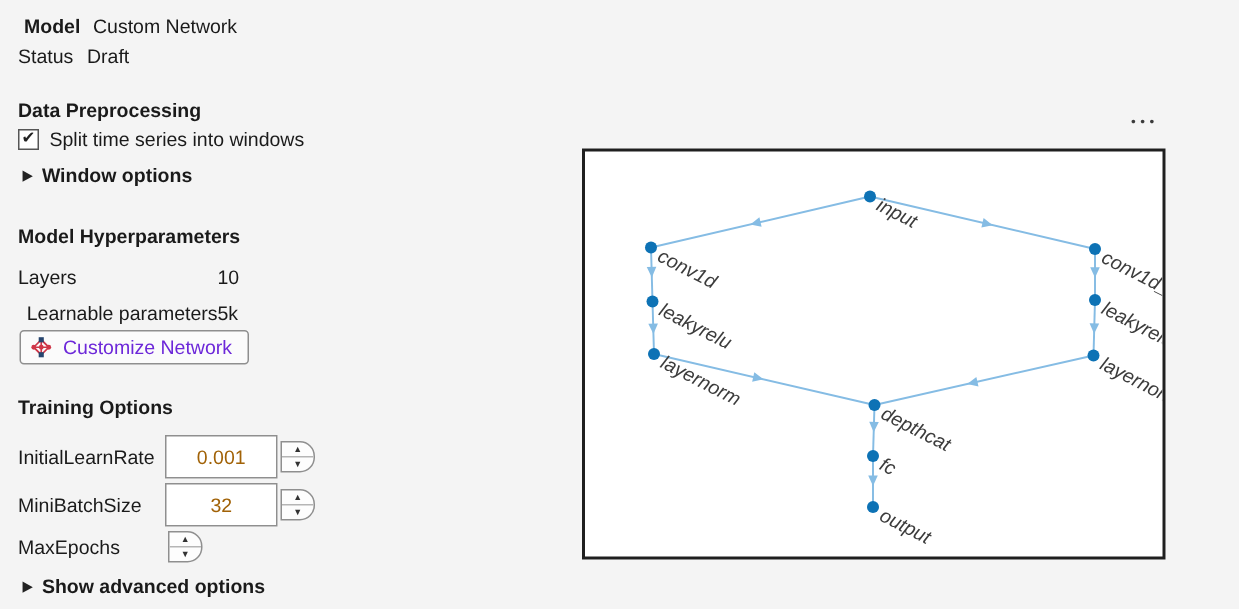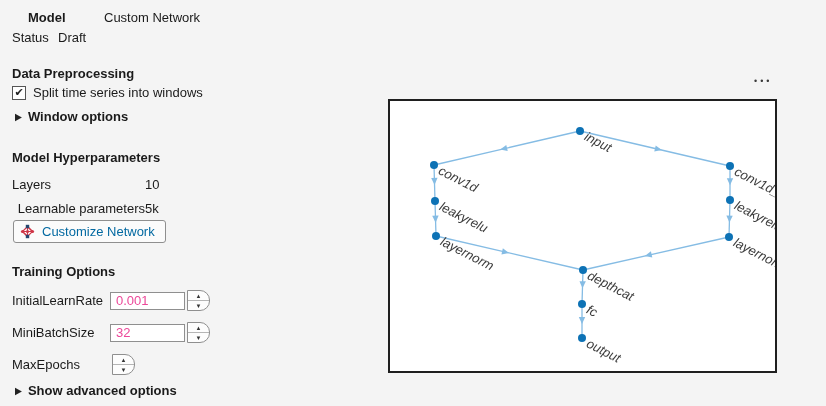--- a/index.html
+++ b/index.html
@@ -39,34 +39,34 @@
 
   .hp-row { display: flex; }
   .hp-row .k { width: 133px; }
 
   .btn {
     display: inline-flex; align-items: center;
     height: 23px; padding: 0 10px 0 6px;
     background: #fbfbfb;
     border: 1px solid #8f8f8f;
     border-radius: 3px;
-    font-size: 13px; color: #0369a1;
+    font-size: 13px; color: #6d28d9;
     cursor: pointer;
   }
   .btn svg { margin-right: 7px; }
 
   .spin-row { display: flex; align-items: center; position: absolute; left: 12px; }
   .spin-row .k { width: 98px; }
   .spin-input {
-    width: 75px; height: 18px;
+    width: 75px; height: 29px;
     border: 1px solid #8f8f8f;
     background: #fff;
     font-family: "Liberation Sans", sans-serif;
-    font-size: 13px; color: #ec4899;
-    text-align: left; padding: 0 5px;
+    font-size: 13px; color: #a16207;
+    text-align: center; padding: 0 5px;
   }
   .spinner {
     width: 23px; height: 21px; margin-left: 2px;
     border: 1px solid #8f8f8f;
     border-radius: 0 10px 10px 0;
     background: #fdfdfd;
     display: flex; flex-direction: column;
     overflow: hidden;
   }
   .spinner .sbtn {
@@ -86,21 +86,21 @@
     width: 389px; height: 274px;
     background: #ffffff;
     border: 2px solid #1f1f1f;
     overflow: hidden;
   }
   .diagram-panel svg { display: block; }
 </style>
 </head>
 <body>
 
-<div class="abs kv-row" style="left:28px; top:10px;gap:30px;">
+<div class="abs kv-row" style="left:16px; top:10px;">
   <span class="k">Model</span>
   <span>Custom Network</span>
 </div>
 <div class="abs kv-row" style="left:12px; top:30px;">
   <span class="k normal">Status</span>
   <span>Draft</span>
 </div>
 
 <div class="abs section-title" style="left:12px; top:66px;">Data Preprocessing</div>
 

